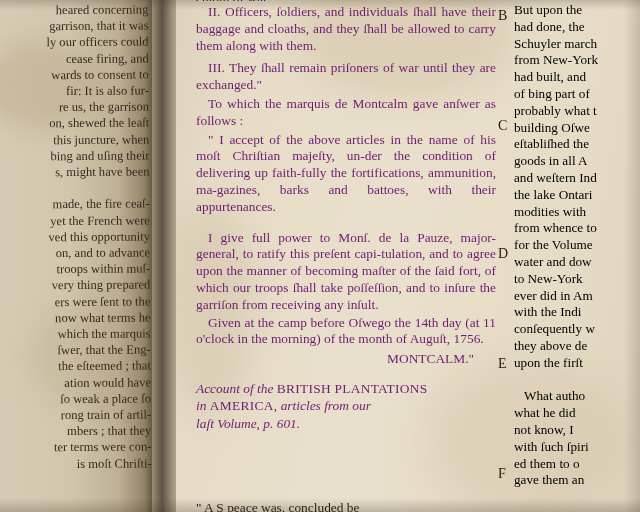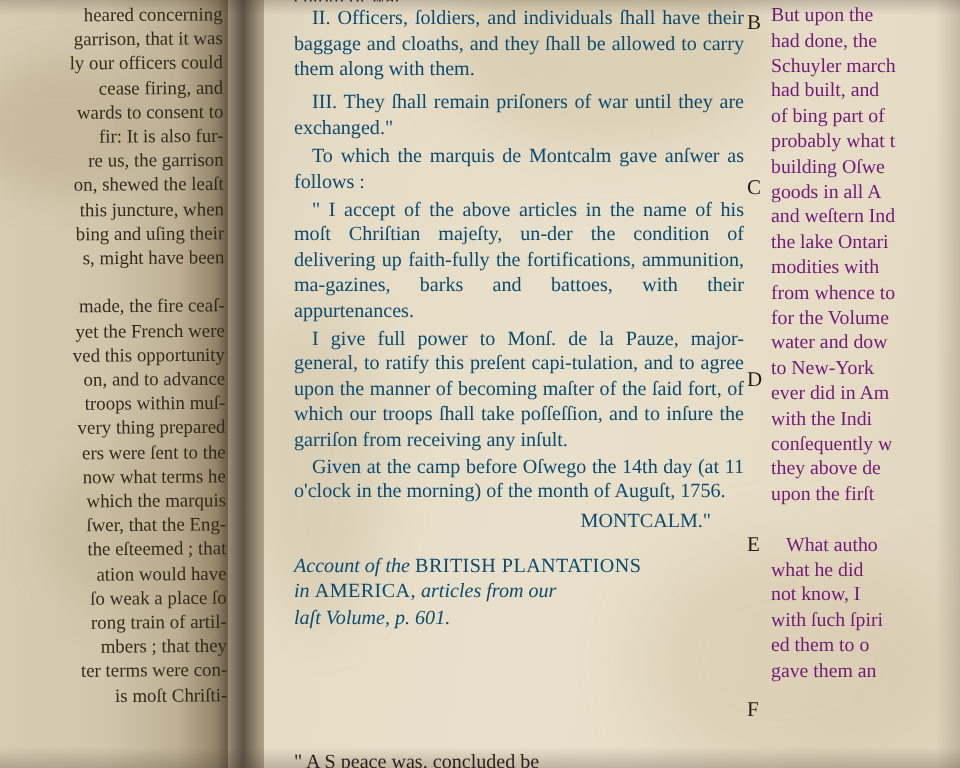--- a/index.html
+++ b/index.html
@@ -67,21 +67,21 @@
     position: absolute;
     border-radius: 50%;
     pointer-events: none;
   }
 
   
   .col {
     position: absolute;
     font-size: 13.2px;
     line-height: 16.6px;
-    color: #0c4a6e;
+    color: #701a75;
     text-align: justify;
   }
   .col p { margin: 0; }
   .indent { text-indent: 12px; }
   .sc { font-variant: small-caps; }
   .ital { font-style: italic; }
   .caps { letter-spacing: 0.3px; }
 
   
   #left-col {
@@ -107,21 +107,21 @@
   #main-col .para { margin-bottom: 1px; }
 
   
   #right-col {
     left: 514px;
     top: 2px;
     width: 126px;
     font-size: 13.2px;
     line-height: 16.8px;
     text-align: left;
-    color: #701a75;
+    color: #000000;
   }
 
   
   .marg {
     position: absolute;
     left: 498px;
     font-family: "Liberation Serif", serif;
     font-size: 14px;
     color: #241b11;
   }
@@ -231,21 +231,21 @@
 
     <p class="para indent" style="margin-top:6px;">
       <span class="sc">III.</span>
       <span>They ſhall remain priſoners of war until they are exchanged."</span>
     </p>
 
     <p class="para indent" style="margin-top:2px;">To which the marquis de Montcalm gave anſwer as follows :</p>
 
     <p class="para indent" style="margin-top:2px;">" I accept of the above articles in the name of his moſt Chriſtian majeſty, un-der the condition of delivering up faith-fully the fortifications, ammunition, ma-gazines, barks and battoes, with their appurtenances.</p>
 
-    <p class="para indent" style="margin-top:2px;">I give full power to Monſ. de la Pauze, major-general, to ratify this preſent capi-tulation, and to agree upon the manner of becoming maſter of the ſaid fort, of which our troops ſhall take poſſeſſion, and to inſure the garriſon from receiving any inſult.</p>
+    <p class="para indent" style="margin-top:14px;">I give full power to Monſ. de la Pauze, major-general, to ratify this preſent capi-tulation, and to agree upon the manner of becoming maſter of the ſaid fort, of which our troops ſhall take poſſeſſion, and to inſure the garriſon from receiving any inſult.</p>
 
     <p class="para indent" style="margin-top:0;">Given at the camp before Oſwego the 14th day (at 11 o'clock in the morning) of the month of Auguſt, 1756.</p>
 
     <p class="para sig sc" style="margin-top:3px;">MONTCALM."</p>
 
     <div class="heading-block">
       <div>
         <span class="ital">Account of the</span>
         <span class="sc caps">BRITISH PLANTATIONS</span>
       </div>
@@ -263,24 +263,26 @@
   <div class="marg" style="top:8px;">B</div>
   <div class="marg" style="top:118px;">C</div>
   <div class="marg" style="top:246px;">D</div>
   <div class="marg" style="top:356px;">E</div>
   <div class="marg" style="top:466px;">F</div>
 
   <div class="col" id="right-col">
     <div>But upon the</div>
     <div>had done, the</div>
     <div>Schuyler march</div>
+    <div>from New-York</div>
     <div>had built, and</div>
     <div>of bing part of</div>
     <div>probably what t</div>
     <div>building Oſwe</div>
+    <div>eſtabliſhed the</div>
     <div>goods in all A</div>
     <div>and weſtern Ind</div>
     <div>the lake Ontari</div>
     <div>modities with</div>
     <div>from whence to</div>
     <div>for the Volume</div>
     <div>water and dow</div>
     <div>to New-York</div>
     <div>ever did in Am</div>
     <div>with the Indi</div>

